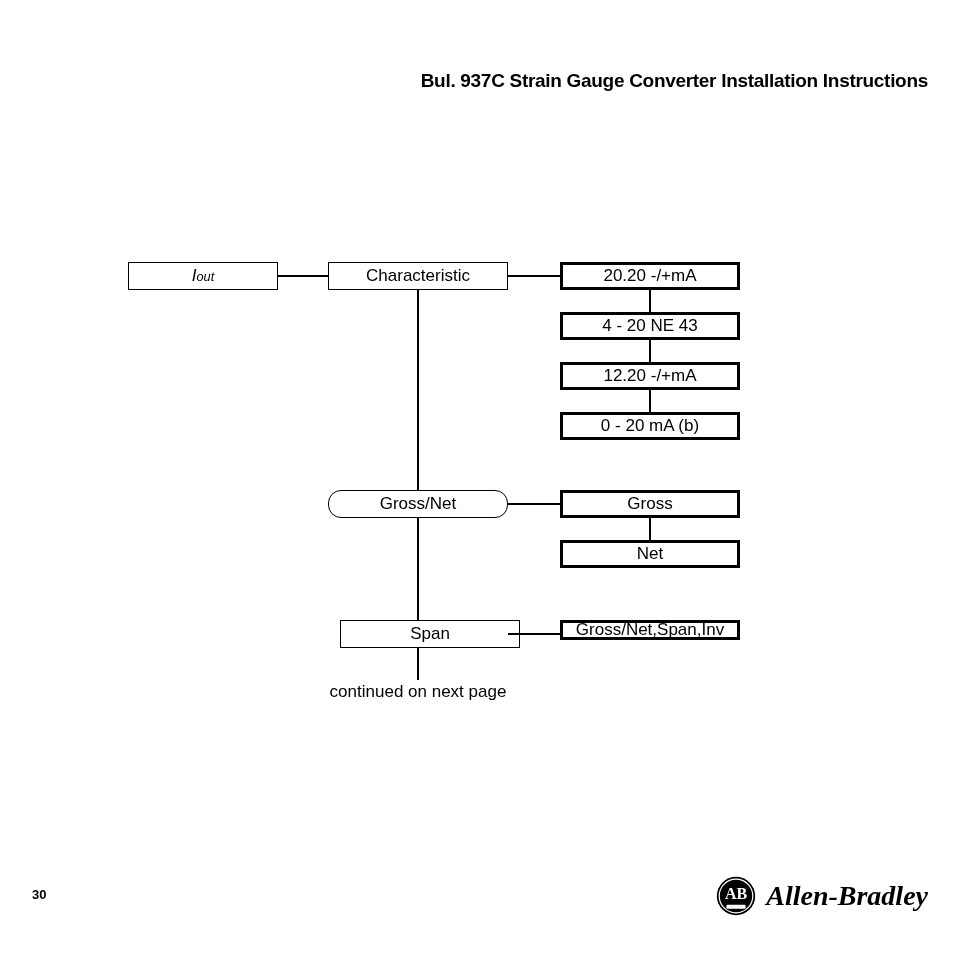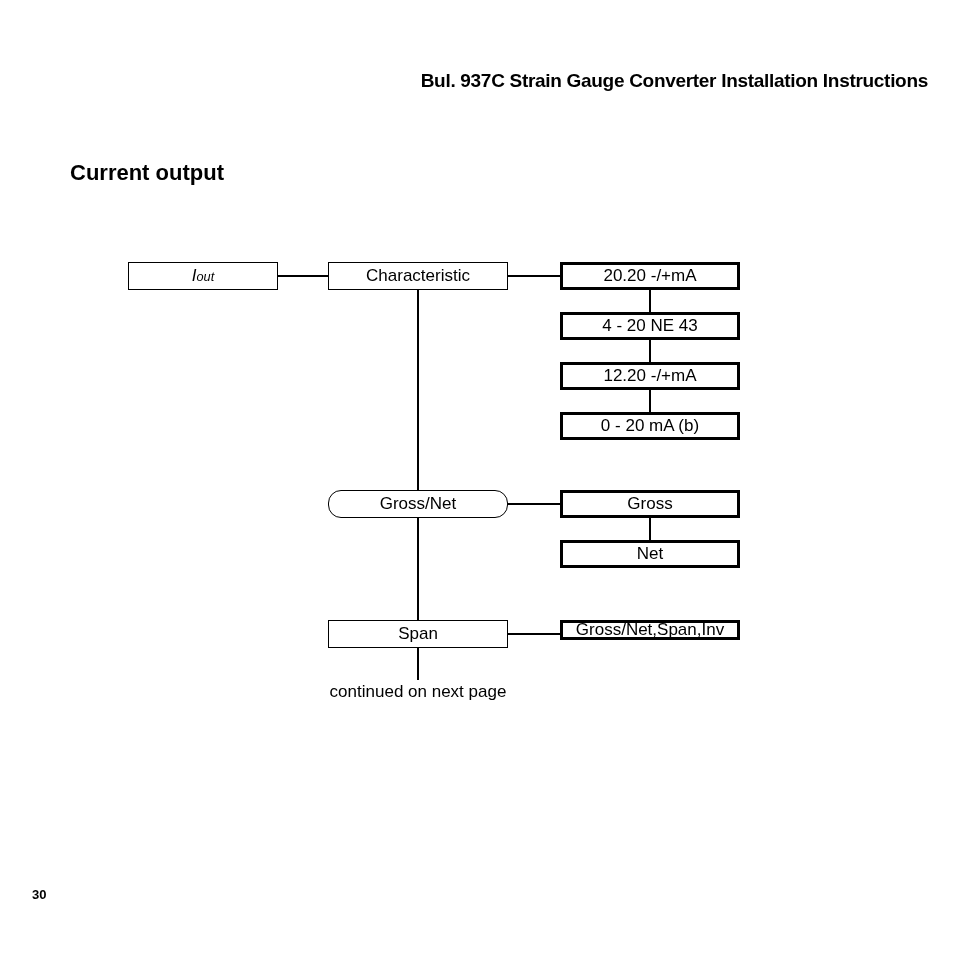--- a/index.html
+++ b/index.html
@@ -118,21 +118,20 @@
     font-size: 28px;
   }
 </style>
 </head>
 <body>
 
 <div class="page">
 
   <div class="header-title">Bul. 937C Strain Gauge Converter Installation Instructions</div>
 
-  <div class="section-heading">Current output</div>
 
 
   <div class="diagram">
 
     <div class="box thin iout-box" style="left:128px; top:262px; width:150px; height:28px;">
       <span>I</span>
         <sub>out</sub>
     </div>
 
     <div class="hline" style="left:278px; top:275px; width:50px;"></div>
@@ -150,24 +149,35 @@
 
     <div class="vline" style="left:417px; top:290px; height:390px;"></div>
 
     <div class="box thin" style="left:328px; top:490px; width:180px; height:28px;border-radius:13px;">Gross/Net</div>
     <div class="hline" style="left:508px; top:503px; width:52px;"></div>
 
     <div class="box thick" style="left:560px; top:490px; width:180px; height:28px;">Gross</div>
     <div class="vline" style="left:649px; top:518px; height:22px;"></div>
     <div class="box thick" style="left:560px; top:540px; width:180px; height:28px;">Net</div>
 
-    <div class="box thin" style="left:328px; top:620px; width:180px; height:28px;">Span</div>
+    <div class="box thin" style="left:340px; top:620px; width:180px; height:28px;">Span</div>
     <div class="hline" style="left:508px; top:633px; width:52px;"></div>
 
     <div class="box thick" style="left:560px; top:620px; width:180px; height:20px;">Gross/Net,Span,Inv</div>
 
     <div class="continued-note" style="left:308px; top:682px; width:220px;">continued on next page</div>
   </div>
 
   <div class="page-num">30</div>
 
+  <div class="brand">
+    <span class="brand-icon">
+      <svg viewBox="0 0 100 100">
+        <circle cx="50" cy="50" r="48" fill="#000"></circle>
+        <circle cx="50" cy="50" r="42" fill="none" stroke="#fff" stroke-width="3"></circle>
+        <text x="50" y="58" text-anchor="middle" font-family="Georgia, serif" font-weight="700" font-size="40" fill="#fff">AB</text>
+        <rect x="26" y="72" width="48" height="10" rx="3" fill="#fff"></rect>
+      </svg>
+    </span>
+    <span class="brand-text">Allen-Bradley</span>
+  </div>
 
 </div>
 
 </body></html>

